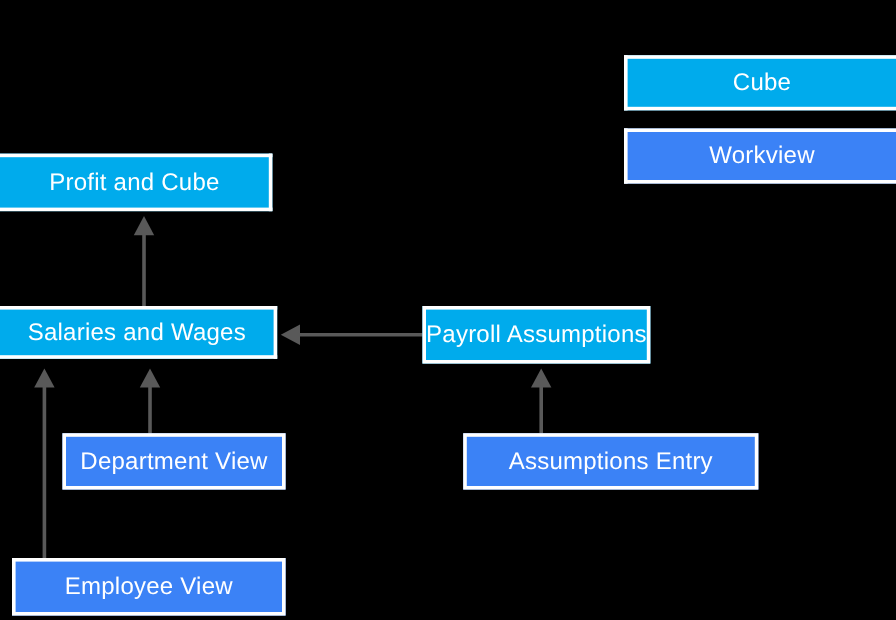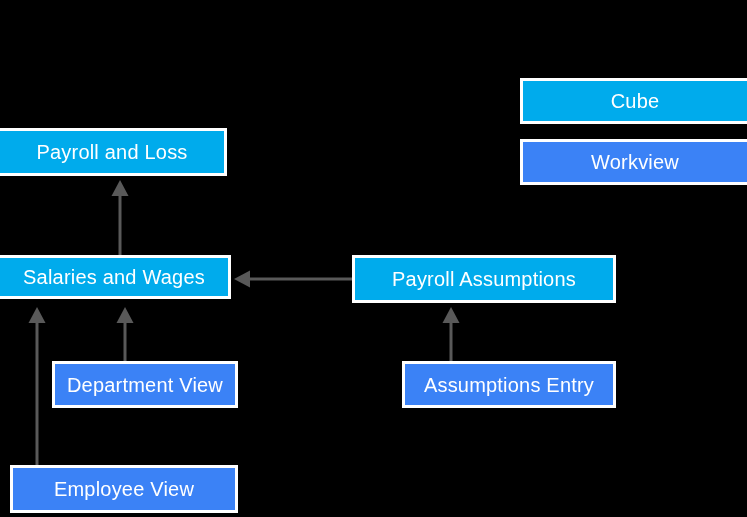--- a/index.html
+++ b/index.html
@@ -31,21 +31,21 @@
     line-height: 1;
     white-space: nowrap;
     font-family: "Liberation Sans", sans-serif;
   }
   .node.cube   { background: #00ABEC; }
   .node.workview { background: #3b82f6; }
 
   
   .clip-left  { border-left: none; }
   
-  .clip-right { border-right: none; margin-top: 32px; }
+  .clip-right { border-right: none; }
 
   .arrow { position: absolute; }
   .arrow svg { display: block; overflow: visible; }
 
   .legend-group { position: absolute; }
 </style>
 </head>
 <body>
 
 <div id="canvas">
@@ -90,36 +90,36 @@
   </div>
 
   <div class="arrow" style="left:439px; top:303px; width:24px; height:60px;">
     <svg width="24" height="60" viewBox="0 0 24 60" xmlns="http://www.w3.org/2000/svg" aria-hidden="true">
       <line x1="12" y1="60" x2="12" y2="17" stroke="#595959" stroke-width="3"></line>
       <polygon points="12,4 3.5,20 20.5,20" fill="#595959"></polygon>
     </svg>
   </div>
 
   <div class="node cube clip-left" style="left:0px; top:128px; width:227px; height:48px;">
-    <span>Payroll and Loss</span>
+    <span>Profit and Cube</span>
   </div>
 
   <div class="node cube clip-left" style="left:0px; top:255px; width:231px; height:44px;">
     <span>Salaries and Wages</span>
   </div>
 
-  <div class="node cube" style="left:352px; top:255px; width:264px; height:48px;text-align:right;">
+  <div class="node cube" style="left:352px; top:255px; width:190px; height:48px;text-align:right;">
     <span>Payroll Assumptions</span>
   </div>
 
   <div class="node workview" style="left:52px; top:361px; width:186px; height:47px;">
     <span>Department View</span>
   </div>
 
-  <div class="node workview" style="left:402px; top:361px; width:214px; height:47px;">
+  <div class="node workview" style="left:386px; top:361px; width:246px; height:47px;">
     <span>Assumptions Entry</span>
   </div>
 
   <div class="node workview" style="left:10px; top:465px; width:228px; height:48px;">
     <span>Employee View</span>
   </div>
 
 </div>
 
 </body></html>

